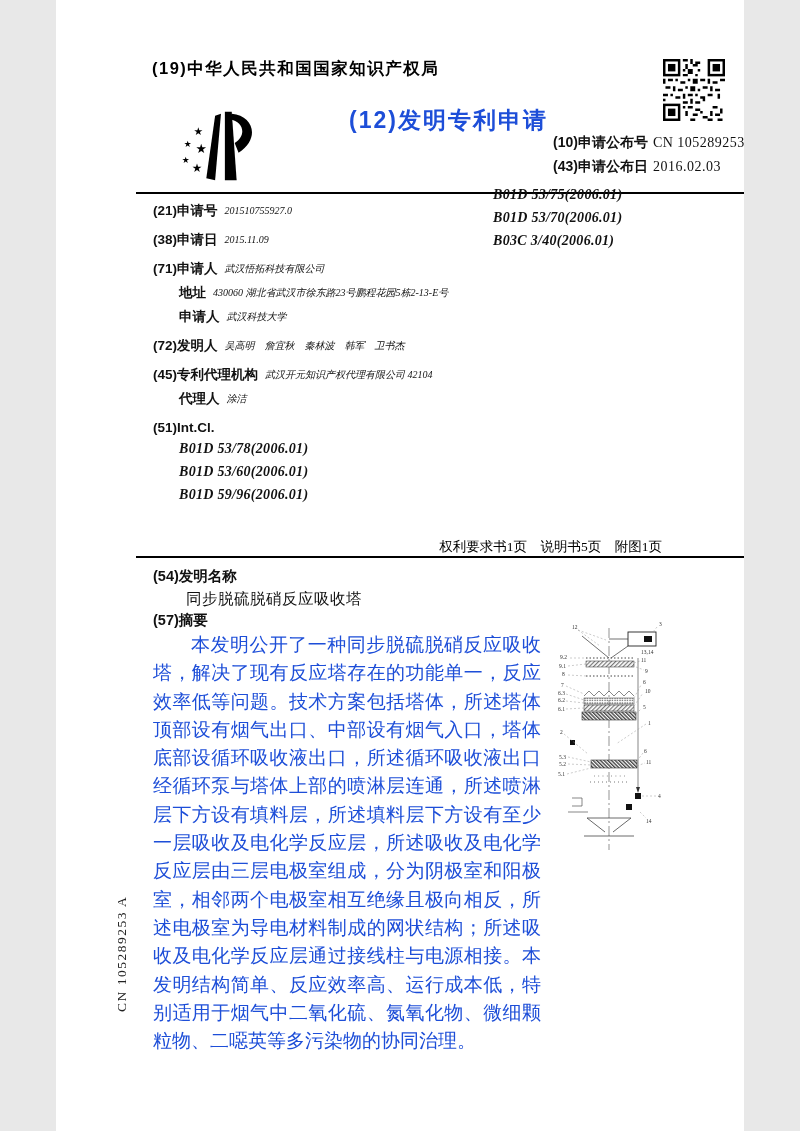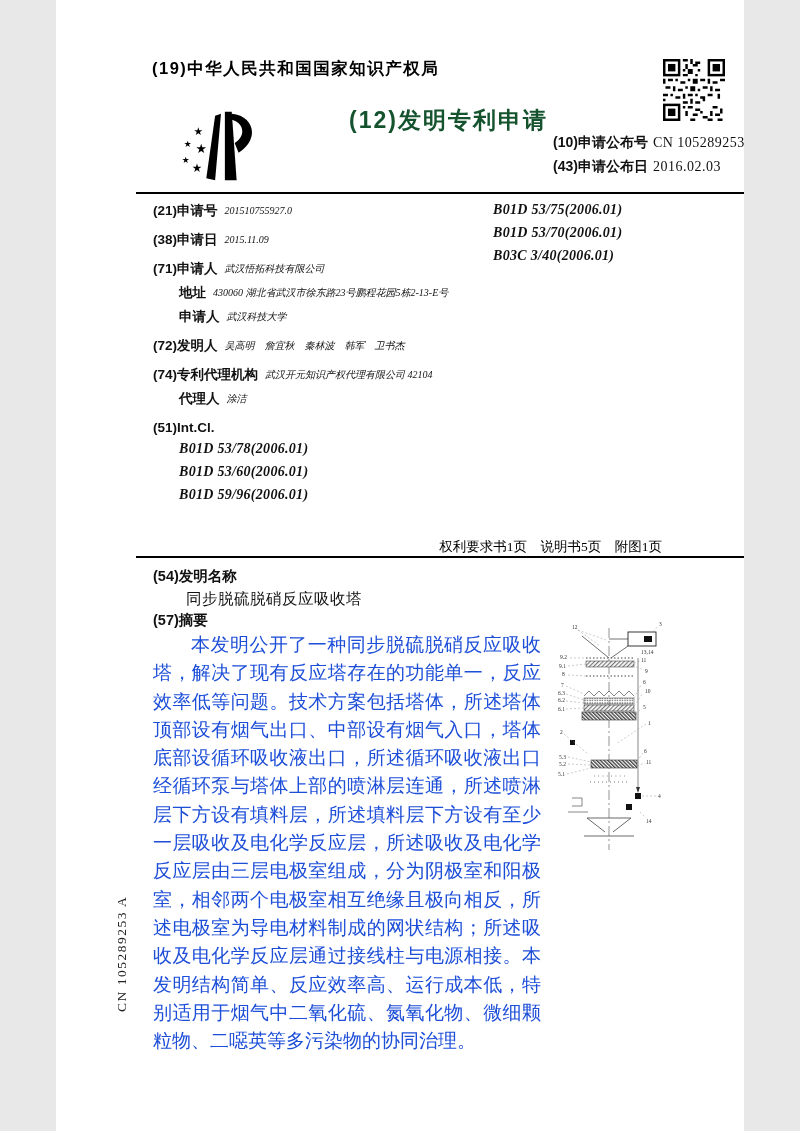--- a/index.html
+++ b/index.html
@@ -11,35 +11,35 @@
 
   .office-line{
     position:absolute;left:96px;top:58px;
     font-family:"Liberation Sans","DejaVu Sans",sans-serif;
     font-weight:bold;font-size:16.5px;letter-spacing:1.5px;color:#000;
   }
   .logo{position:absolute;left:120px;top:102px;}
   .doc-type{
     position:absolute;left:293px;top:105px;
     font-family:"Liberation Sans","DejaVu Sans",sans-serif;
-    font-weight:bold;font-size:23px;letter-spacing:2px;color:#14532d;
+    font-weight:bold;font-size:23px;letter-spacing:2px;color:#1d4ed8;
   }
   .qr{position:absolute;left:607px;top:59px;}
 
   .pub-block{position:absolute;left:497px;top:134px;width:230px;}
   .pub-row{display:flex;align-items:baseline;margin-bottom:6px;}
   .pub-label{font-family:"Liberation Sans","DejaVu Sans",sans-serif;font-weight:bold;font-size:14px;white-space:nowrap;margin-right:5px;}
   .pub-val{font-size:14px;letter-spacing:.5px;}
 
   .rule{position:absolute;left:80px;width:640px;height:2px;background:#000;}
   .rule1{top:192px;}
   .rule2{top:556px;}
 
   .bib-left{position:absolute;left:97px;top:201px;width:348px;}
-  .bib-right{position:absolute;left:437px;top:203px;width:280px;}
+  .bib-right{position:absolute;left:437px;top:188px;width:280px;}
   .brow{display:flex;margin-bottom:9px;line-height:20px;}
   .blabel{
     font-family:"Liberation Sans","DejaVu Sans",sans-serif;
     font-weight:bold;font-size:13.5px;white-space:nowrap;margin-right:7px;
   }
   .bval{font-size:10px;font-style:italic;}
   .sub{padding-left:26px;}
   .tight{margin-bottom:4px;}
   .ipc{
     font-size:14px;font-style:italic;font-weight:bold;
@@ -146,21 +146,21 @@
     </div>
     <div class="brow sub">
       <span class="blabel">申请人</span>
       <span class="bval">武汉科技大学</span>
     </div>
     <div class="brow">
       <span class="blabel">(72)发明人</span>
       <span class="bval">吴高明　詹宜秋　秦林波　韩军　卫书杰</span>
     </div>
     <div class="brow tight">
-      <span class="blabel">(74)专利代理机构</span>
+      <span class="blabel">(45)专利代理机构</span>
       <span class="bval">武汉开元知识产权代理有限公司 42104</span>
     </div>
     <div class="brow">
       <span class="blabel sub">代理人</span>
       <span class="bval">涂洁</span>
     </div>
     <div class="brow tight">
       <span class="blabel">(51)Int.Cl.</span>
     </div>
     <div class="ipc">B01D 53/78(2006.01)</div>

